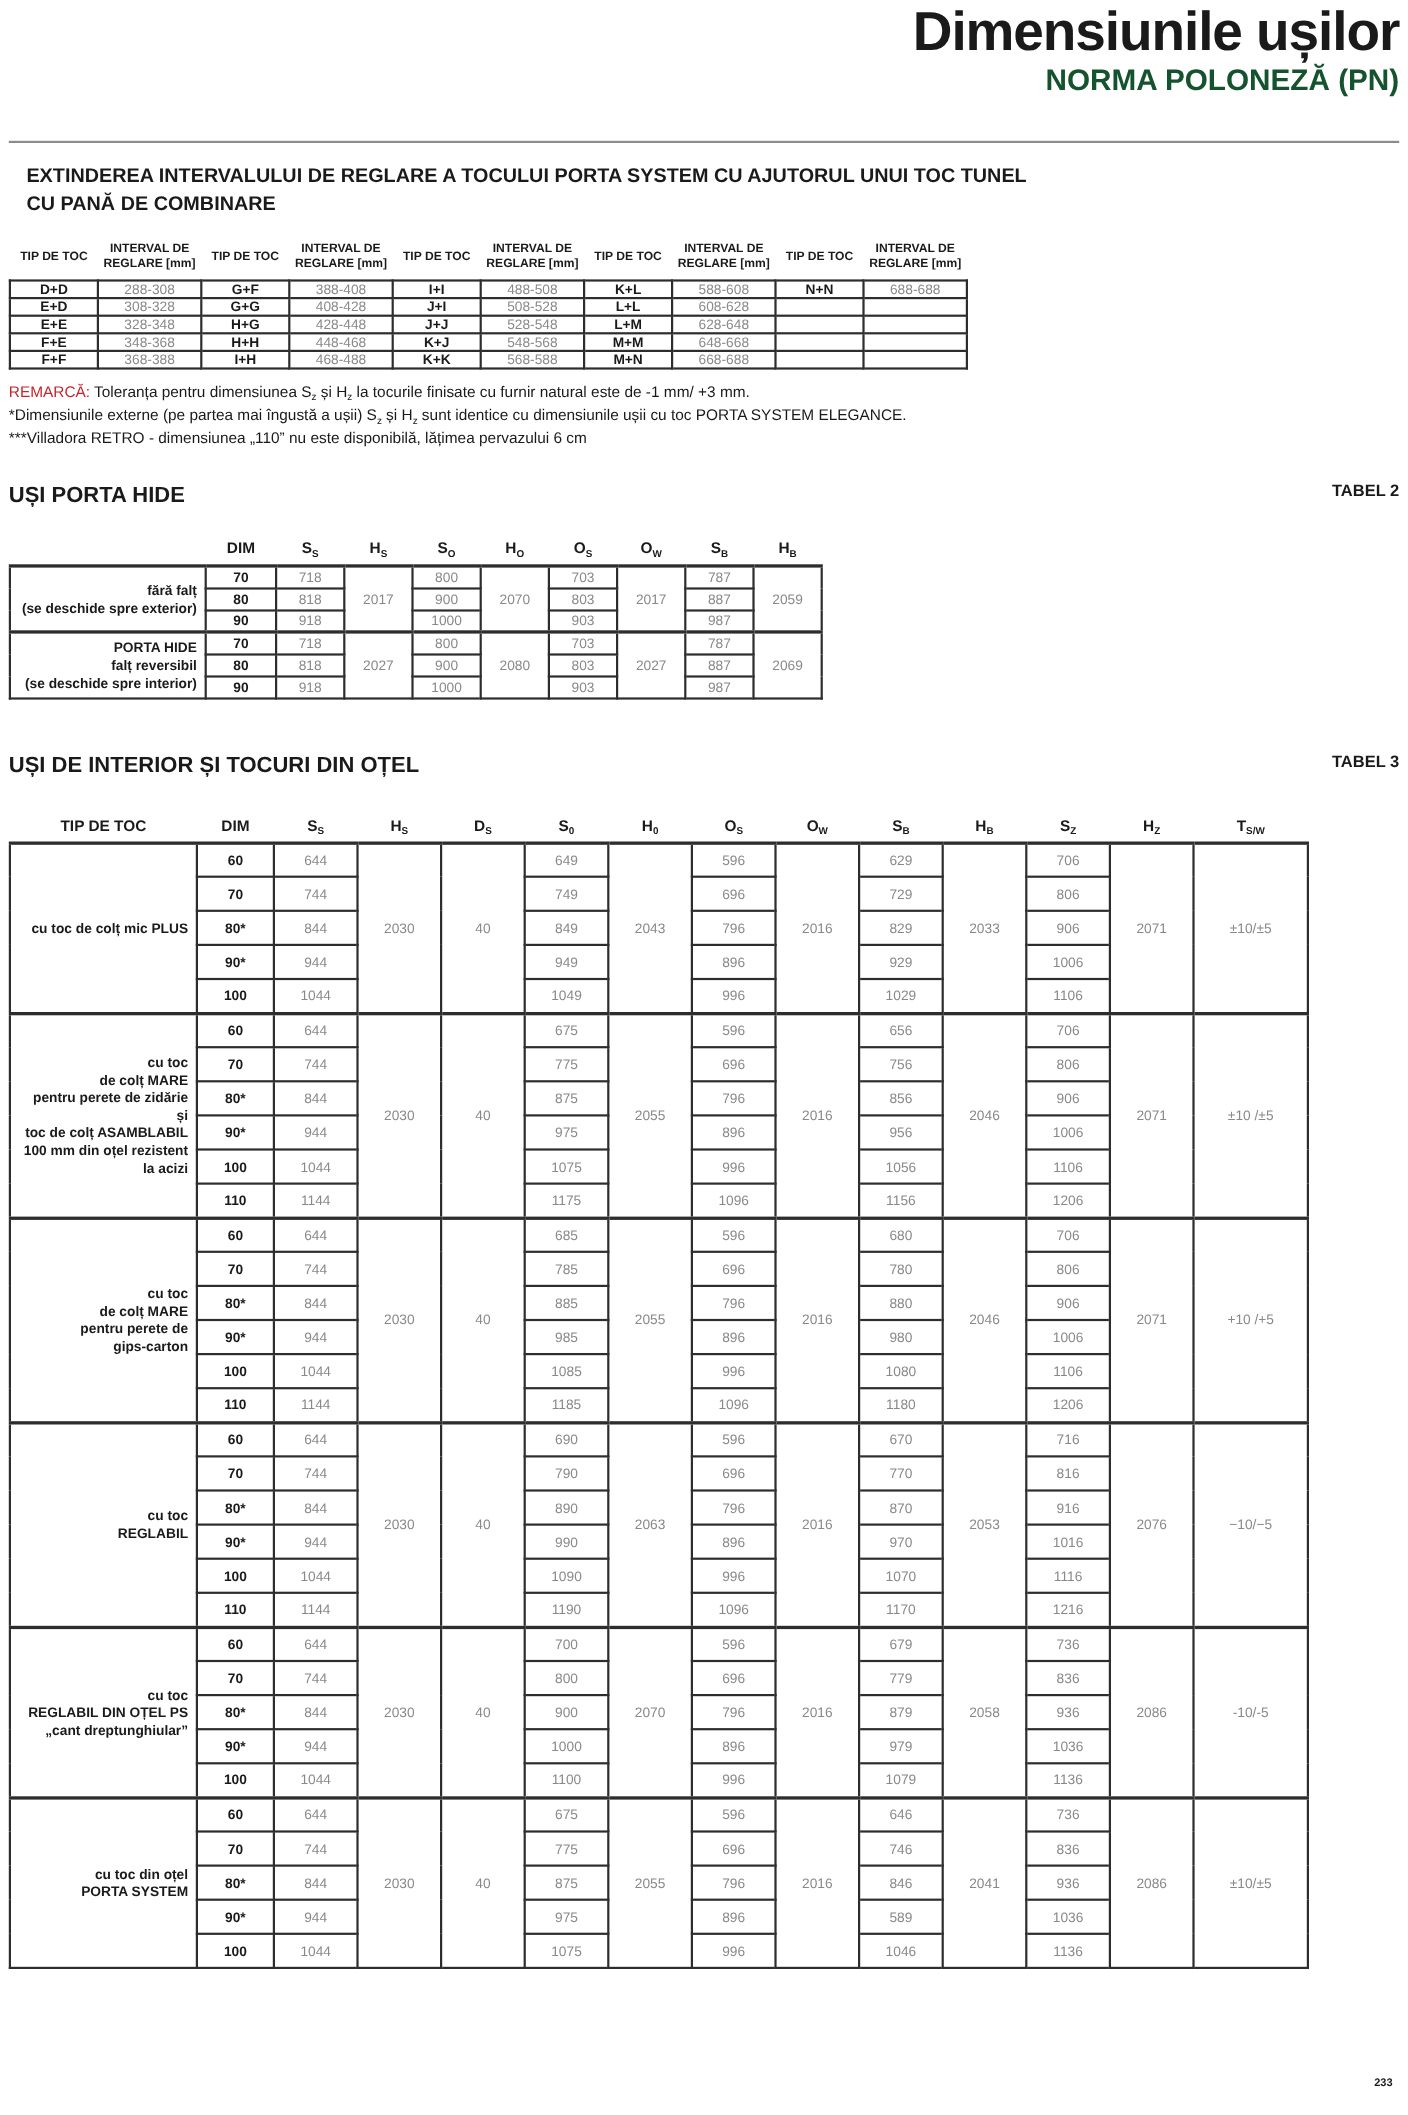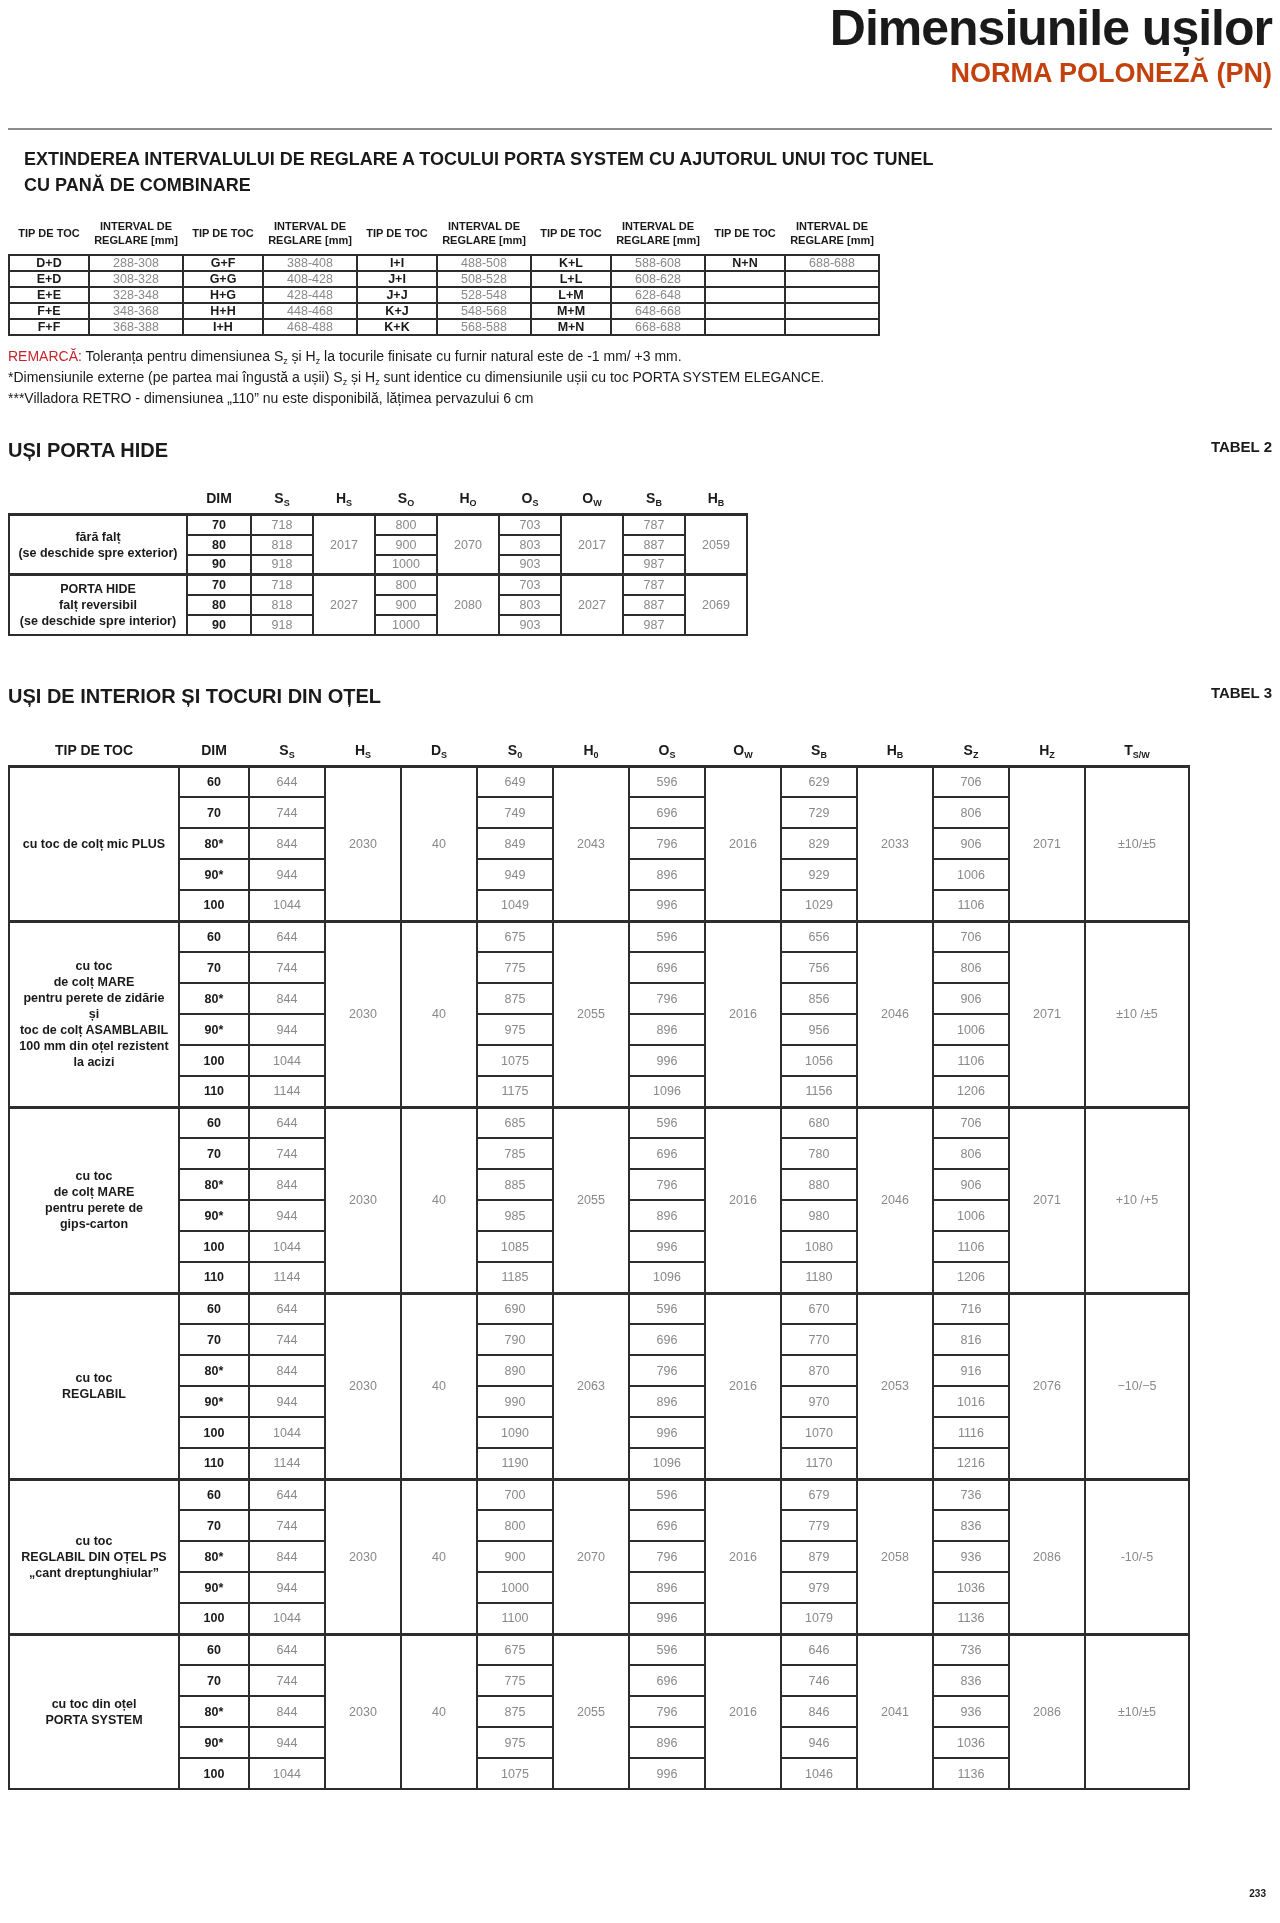--- a/index.html
+++ b/index.html
@@ -15,41 +15,41 @@
     font-family:"Liberation Sans","DejaVu Sans",sans-serif;
     color:#111;padding:2px 8px 0 8px;
   }
   
   .hdr{text-align:right;}
   .hdr h1{
     margin:0;font-size:50px;line-height:52px;font-weight:bold;
     letter-spacing:-1px;color:#1a1a1a;
   }
   .hdr .subtitle{
-    margin-top:4px;font-size:27px;line-height:30px;font-weight:bold;color:#c2410c;
+    margin-top:4px;font-size:27px;line-height:30px;font-weight:bold;color:#14532d;
   }
   .rule{border:none;border-top:2px solid #8c8c8c;margin:40px 0 6px 0;}
   .sec1-heading{
     margin:16px;max-width:930px;font-size:18px;line-height:26px;
     font-weight:bold;color:#1a1a1a;
   }
   
   table.cat{border-collapse:collapse;table-layout:fixed;}
   table.cat td{
     border:2px solid var(--border);text-align:center;
     font-size:12.5px;color:var(--gray);padding:0 2px;
   }
   table.cat thead th{
     border:none;font-weight:bold;color:#1a1a1a;text-align:center;
     vertical-align:middle;background:none;
   }
   table.cat tr.gfirst td{border-top:3px solid var(--border);}
   table.cat td.tip, table.cat td.dim{font-weight:bold;color:#1a1a1a;}
   table.cat td.glabel{
-    text-align:center;padding:2px 7px;font-weight:bold;color:#1a1a1a;
+    text-align:right;padding:2px 7px;font-weight:bold;color:#1a1a1a;
     font-size:12.5px;line-height:16px;
   }
   sub{font-size:9px;line-height:0;position:relative;vertical-align:baseline;top:3px;}
   
   #table1{width:870px;margin-top:8px;}
   #table1 thead th{font-size:11px;line-height:14px;padding:5px 2px 7px 2px;}
   #table1 td{height:14px;}
   
   .notes{margin-top:10px;}
   .notes p{margin:1px 0;font-size:14px;line-height:20px;color:#1a1a1a;}
@@ -607,21 +607,21 @@
           <td class="val">875</td>
           <td class="val">796</td>
           <td class="val">846</td>
           <td class="val">936</td>
         </tr>
         <tr>
           <td class="dim">90*</td>
           <td class="val">944</td>
           <td class="val">975</td>
           <td class="val">896</td>
-          <td class="val">946</td>
+          <td class="val">589</td>
           <td class="val">1036</td>
         </tr>
         <tr>
           <td class="dim">100</td>
           <td class="val">1044</td>
           <td class="val">1075</td>
           <td class="val">996</td>
           <td class="val">1046</td>
           <td class="val">1136</td>
         </tr>

